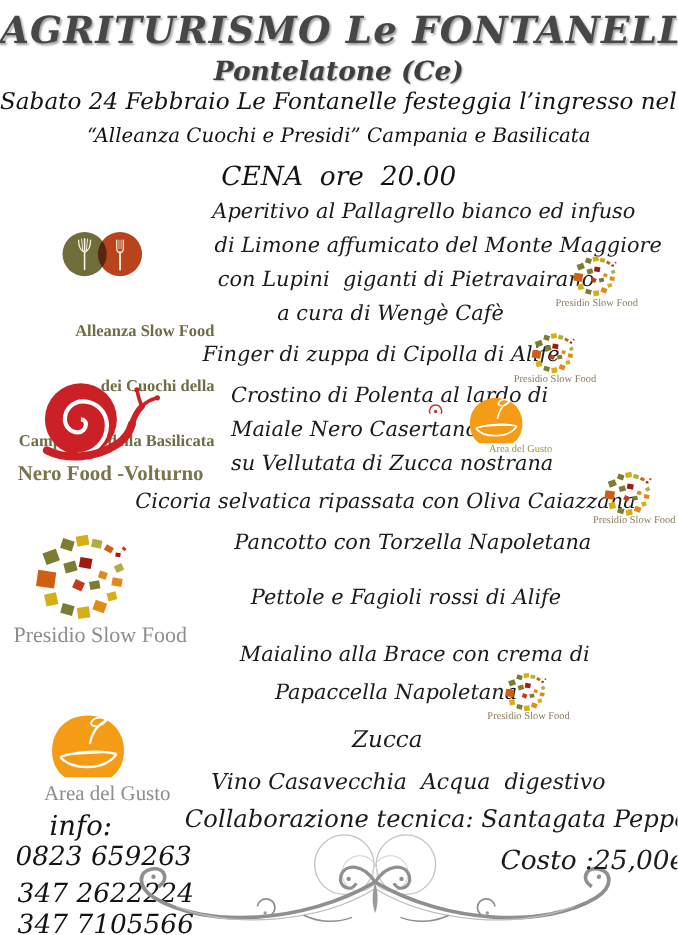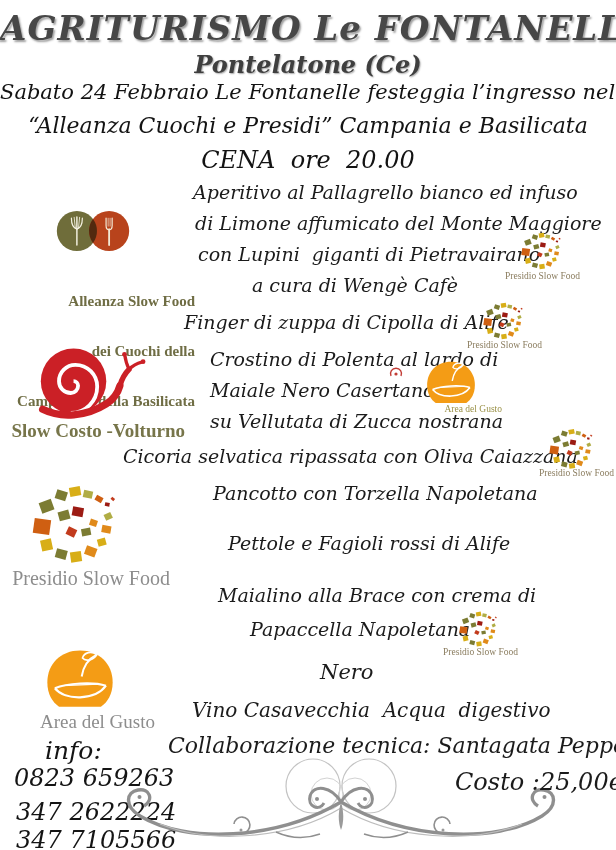--- a/index.html
+++ b/index.html
@@ -6,21 +6,21 @@
   .poster{
     position:relative;width:616px;height:850px;background:#ffffff;
     overflow:hidden;font-family:"DejaVu Serif",serif;
   }
   .hdr{position:absolute;left:0;width:616px;text-align:center;white-space:pre;}
   .title{top:8px;font-size:34px;font-weight:bold;font-style:italic;color:#474747;
          letter-spacing:1px;text-shadow:1.5px 2px 2px rgba(40,40,40,0.45);}
   .loc{top:50px;font-size:24px;font-weight:bold;font-style:italic;color:#3f3f3f;
        text-shadow:1px 1px 1.5px rgba(40,40,40,0.4);}
   .intro1{top:80px;font-size:21px;font-style:italic;color:#131313;}
-  .intro2{top:113px;font-size:22px;font-style:italic;color:#131313;text-align:center;}
+  .intro2{top:113px;font-size:18px;font-style:italic;color:#131313;text-align:center;}
   .cena{top:146px;font-size:24px;font-style:italic;color:#131313;}
   .m{position:absolute;font-style:italic;font-size:19px;color:#1b1b1b;white-space:pre;line-height:1;}
   .cap{position:absolute;font-family:"Liberation Serif",serif;font-weight:bold;
        text-align:right;white-space:pre;line-height:1.12;}
   .cap-olive{color:#6f6d44;}
   .cap-gray{color:#8d8d8d;font-weight:normal;}
   .cap-small{color:#8a7c5e;font-weight:normal;font-size:9.5px;}
   .contact{position:absolute;font-style:italic;color:#141414;white-space:pre;}
   .flourish{position:absolute;left:116px;top:750px;z-index:1;}
   .overtext{z-index:2;}
@@ -100,21 +100,21 @@
   <svg class="abs" style="left:28px;top:343px;" width="122" height="80" viewBox="0 0 130 88">
     <circle cx="48" cy="42" r="36" fill="#cb2026"></circle>
     <path d="M48,42 a5,5 0 0 1 5,5 a8,8 0 0 1 -8,8 a13,13 0 0 1 -13,-13 a18,18 0 0 1 18,-18 a24,24 0 0 1 24,24 a29,29 0 0 1 -29,29" fill="none" stroke="#ffffff" stroke-width="4.2"></path>
     <path d="M14,73 C34,83 62,81 84,67 C92,62 97,54 99,47" fill="none" stroke="#cb2026" stroke-width="8" stroke-linecap="round"></path>
     <path d="M99,47 C101,40 104,34 109,29" fill="none" stroke="#cb2026" stroke-width="6" stroke-linecap="round"></path>
     <path d="M109,29 C106,22 105,18 104.5,14" fill="none" stroke="#cb2026" stroke-width="3.6" stroke-linecap="round"></path>
     <circle cx="104" cy="12.5" r="2.6" fill="#cb2026"></circle>
     <path d="M109,29 C114,24 119,22 123,21" fill="none" stroke="#cb2026" stroke-width="3.6" stroke-linecap="round"></path>
     <circle cx="124.5" cy="20.5" r="2.6" fill="#cb2026"></circle>
   </svg>
-  <div class="cap cap-olive" style="left:5px;top:420px;width:180px;font-size:19px;color:#77754a;">Slow Costo -Volturno</div>
+  <div class="cap cap-olive" style="left:5px;top:420px;width:180px;font-size:19px;color:#77754a;">Nero Food -Volturno</div>
 
   <svg class="abs" style="left:30px;top:485px;" width="92" height="83">
       <use href="#presidio-logo"></use>
     </svg>
   <div class="cap cap-gray" style="left:0px;top:567px;width:170px;font-size:20px;">Presidio Slow Food</div>
 
   <svg class="abs" style="left:38px;top:648px;" width="84" height="67">
       <use href="#areagusto-logo"></use>
     </svg>
   <div class="cap cap-gray" style="left:10px;top:711px;width:145px;font-size:19px;">Area del Gusto</div>
@@ -130,21 +130,21 @@
   <div class="m" style="left:252px;top:276px;">a cura di Wengè Cafè</div>
   <div class="m" style="left:184px;top:313px;">Finger di zuppa di Cipolla di Alife</div>
   <div class="m" style="left:210px;top:350px;">Crostino di Polenta al lardo di</div>
   <div class="m" style="left:210px;top:381px;">Maiale Nero Casertano</div>
   <div class="m" style="left:210px;top:412px;">su Vellutata di Zucca nostrana</div>
   <div class="m" style="left:213px;top:484px;">Pancotto con Torzella Napoletana</div>
   <div class="m" style="left:123px;top:447px;">Cicoria selvatica ripassata con Oliva Caiazzana</div>
   <div class="m" style="left:228px;top:534px;">Pettole e Fagioli rossi di Alife</div>
   <div class="m" style="left:218px;top:586px;">Maialino alla Brace con crema di</div>
   <div class="m" style="left:250px;top:620px;">Papaccella Napoletana</div>
-  <div class="m" style="left:320px;top:662px;font-size:21px;">Nero</div>
+  <div class="m" style="left:320px;top:662px;font-size:21px;">Zucca</div>
   <div class="m" style="left:192px;top:700px;font-size:20px;">Vino Casavecchia  Acqua  digestivo</div>
 
   <svg class="abs" style="left:520px;top:232px;" width="44" height="40">
       <use href="#presidio-logo"></use>
     </svg>
   <div class="cap cap-small" style="left:490px;top:271px;width:90px;">Presidio Slow Food</div>
 
   <svg class="abs" style="left:482px;top:302px;" width="44" height="40">
       <use href="#presidio-logo"></use>
     </svg>

